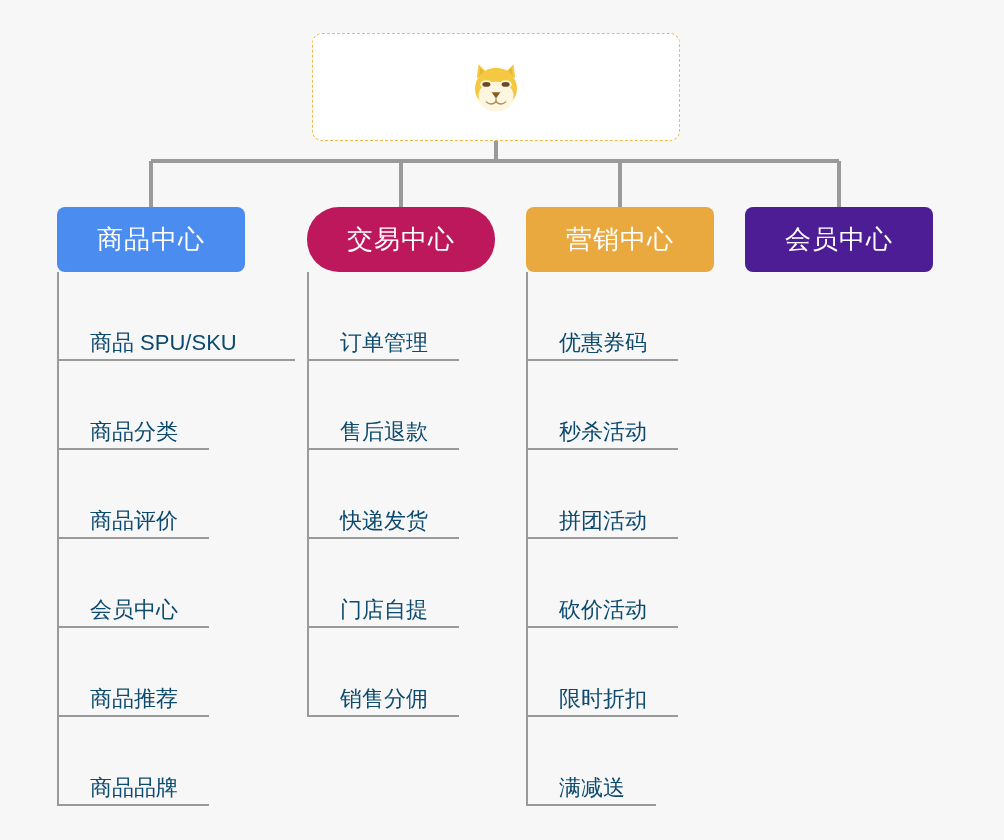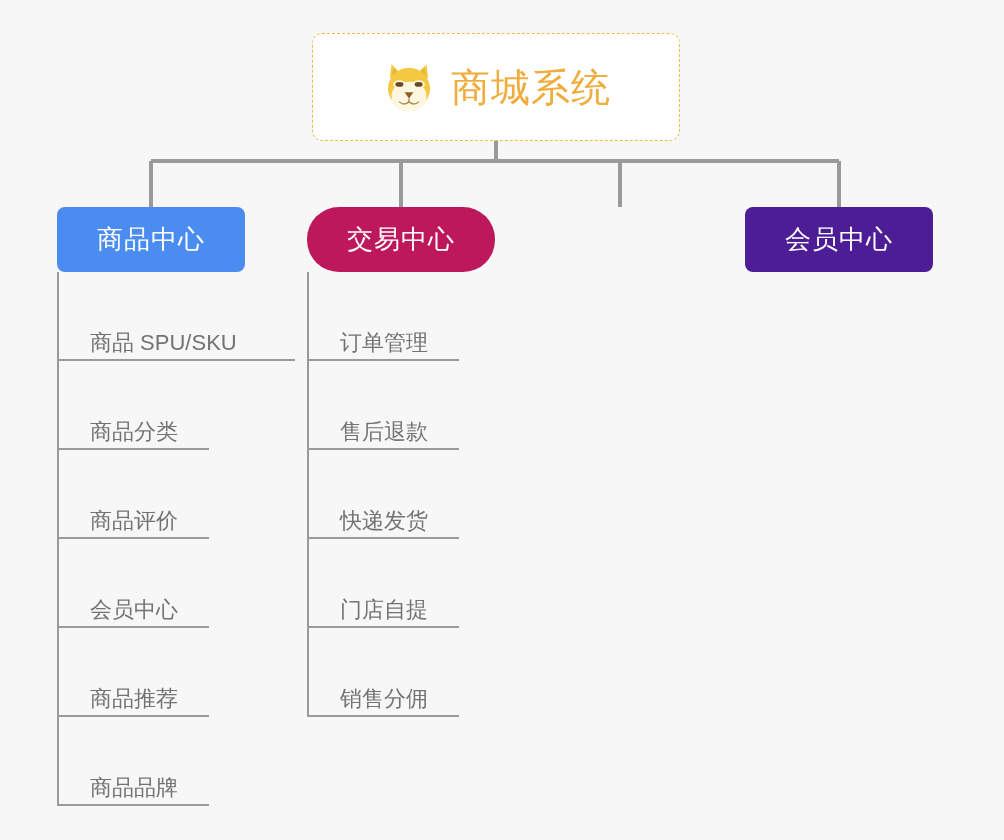--- a/index.html
+++ b/index.html
@@ -113,21 +113,21 @@
     position: absolute;
     left: -15px;
     right: 0;
     bottom: 0;
     height: 0;
     border-bottom: 2px solid #9a9a9a;
   }
   .leaf-label {
     font-size: 22px;
     line-height: 1.22;
-    color: #737373;
+    color: #0c4a6e;
     white-space: nowrap;
     padding-bottom: 4px;
   }
   .leaf-item.wide { }
   .leaf-item.wide::after { right: -50px; }
   .leaf-item.narrow::after { right: 36px; }
   .leaf-item.xnarrow::after { right: 58px; }
 </style>
 </head>
 <body>
@@ -145,21 +145,20 @@
       <ellipse cx="32" cy="42" rx="20" ry="16" fill="#fdf6e0"></ellipse>
       <ellipse cx="21" cy="29" rx="7" ry="4.6" fill="#fdf6e0"></ellipse>
       <ellipse cx="43" cy="29" rx="7" ry="4.6" fill="#fdf6e0"></ellipse>
       <ellipse cx="21" cy="29" rx="4.6" ry="2.6" fill="#6b4a22"></ellipse>
       <ellipse cx="43" cy="29" rx="4.6" ry="2.6" fill="#6b4a22"></ellipse>
       <path d="M27 38 L37 38 L32 45 Z" fill="#8a5c28"></path>
       <path d="M32 45 L32 49" stroke="#b08a52" stroke-width="1.6" fill="none"></path>
       <path d="M32 49 q-6 5 -11 0" stroke="#b08a52" stroke-width="1.6" fill="none" stroke-linecap="round"></path>
       <path d="M32 49 q6 5 11 0" stroke="#b08a52" stroke-width="1.6" fill="none" stroke-linecap="round"></path>
     </svg>
-    <span class="root-title">商城系统</span>
   </div>
 
   <svg class="connector-svg" viewBox="0 0 1004 840">
     <g stroke="#9a9a9a" stroke-width="4" fill="none" shape-rendering="crispEdges">
       <line x1="496" y1="141" x2="496" y2="161"></line>
       <line x1="151" y1="161" x2="839" y2="161"></line>
       <line x1="151" y1="161" x2="151" y2="207"></line>
       <line x1="401" y1="161" x2="401" y2="207"></line>
       <line x1="620" y1="161" x2="620" y2="207"></line>
       <line x1="839" y1="161" x2="839" y2="207"></line>
@@ -210,20 +209,45 @@
         </li>
         <li class="leaf-item narrow">
           <span class="leaf-label">门店自提</span>
         </li>
         <li class="leaf-item narrow">
           <span class="leaf-label">销售分佣</span>
         </li>
       </ul>
     </div>
 
+    <div class="column col-2">
+      <div class="cat-header" style="background:#eaa93f;">
+        <span>营销中心</span>
+      </div>
+      <ul class="leaf-list">
+        <li class="leaf-item narrow">
+          <span class="leaf-label">优惠券码</span>
+        </li>
+        <li class="leaf-item narrow">
+          <span class="leaf-label">秒杀活动</span>
+        </li>
+        <li class="leaf-item narrow">
+          <span class="leaf-label">拼团活动</span>
+        </li>
+        <li class="leaf-item narrow">
+          <span class="leaf-label">砍价活动</span>
+        </li>
+        <li class="leaf-item narrow">
+          <span class="leaf-label">限时折扣</span>
+        </li>
+        <li class="leaf-item xnarrow">
+          <span class="leaf-label">满减送</span>
+        </li>
+      </ul>
+    </div>
 
     <div class="column col-3">
       <div class="cat-header" style="background:#4c1d95;">
         <span>会员中心</span>
       </div>
     </div>
 
   </div>
 </div>
 

